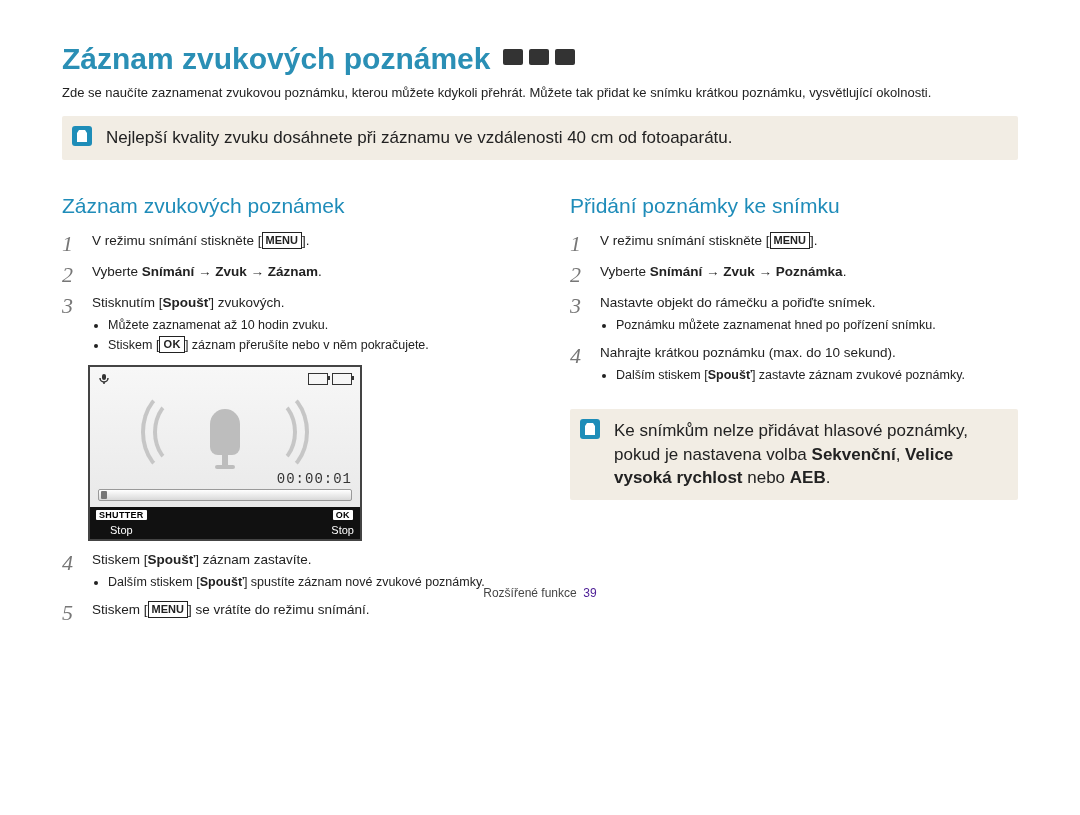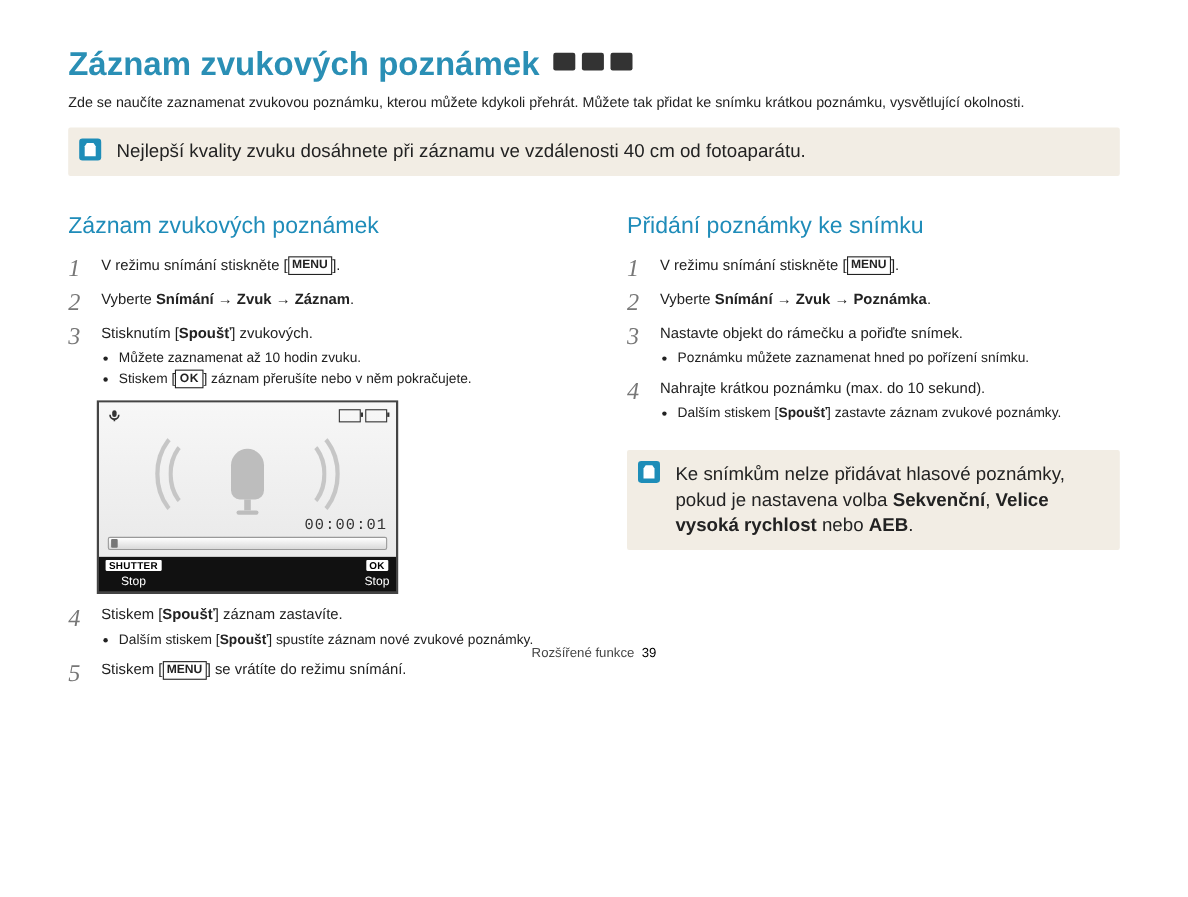--- a/index.html
+++ b/index.html
@@ -192,21 +192,21 @@
   }
   .bar-kbd{
     background:#fff; color:#000; font-weight:700; font-size:9px;
     padding:0 3px; border-radius:1px; letter-spacing:0.3px;
   }
 
   .footer{
     position:absolute; bottom:22px; left:0; right:0;
     text-align:center; font-size:12px; color:#464646;
   }
-  .footer .pg{ color:#000000; }
+  .footer .pg{ color:#4c1d95; }
 </style>
 </head>
 <body>
 
 <div class="page">
 
   <div>
     <span class="title">Záznam zvukových poznámek</span>
     <span class="mode-icons">
       <span class="mode-icon"></span>

